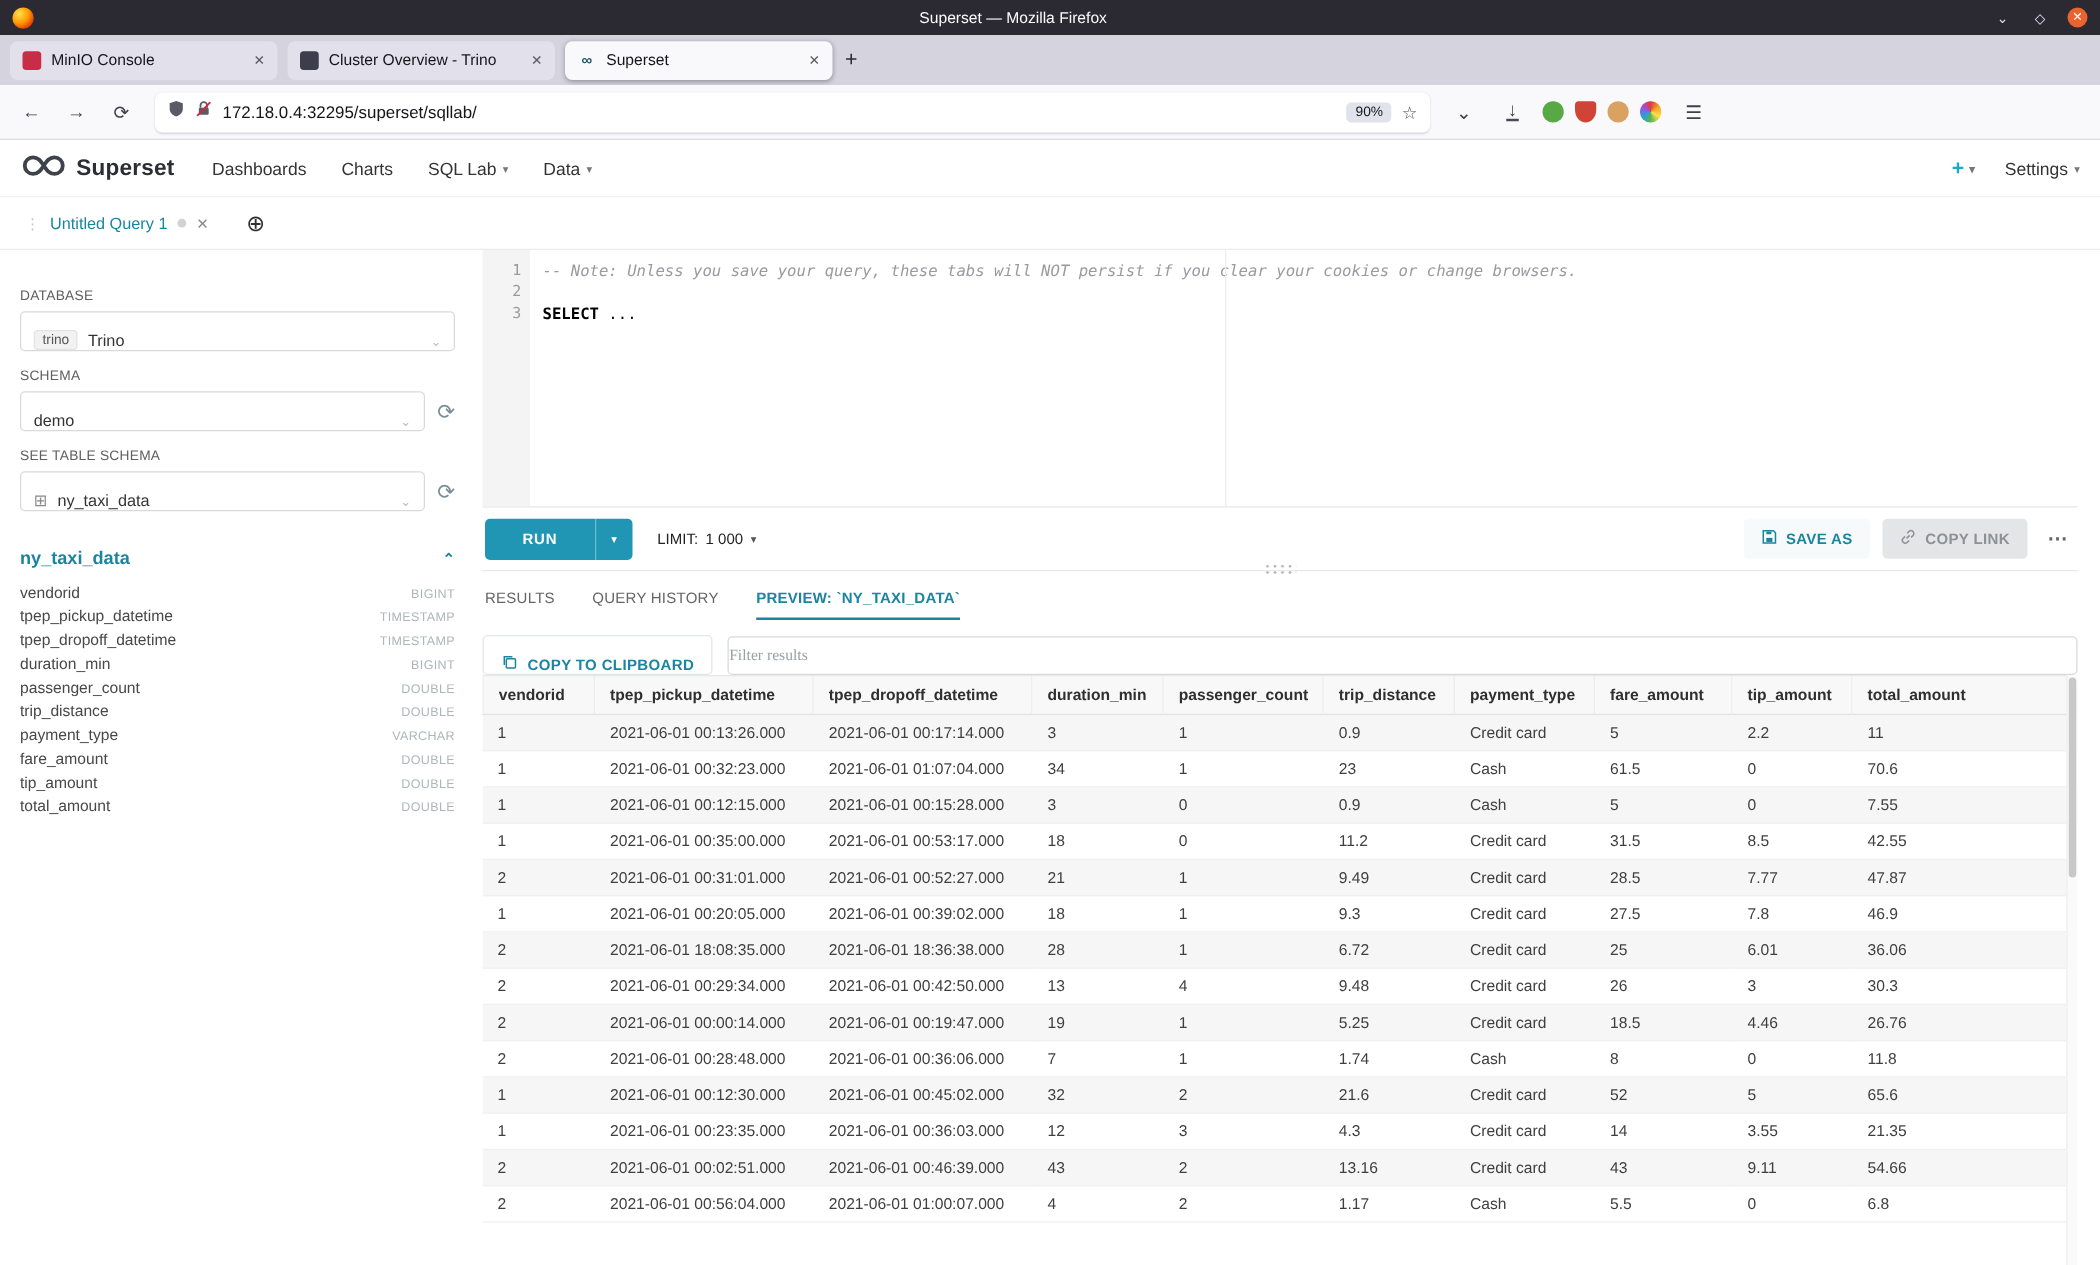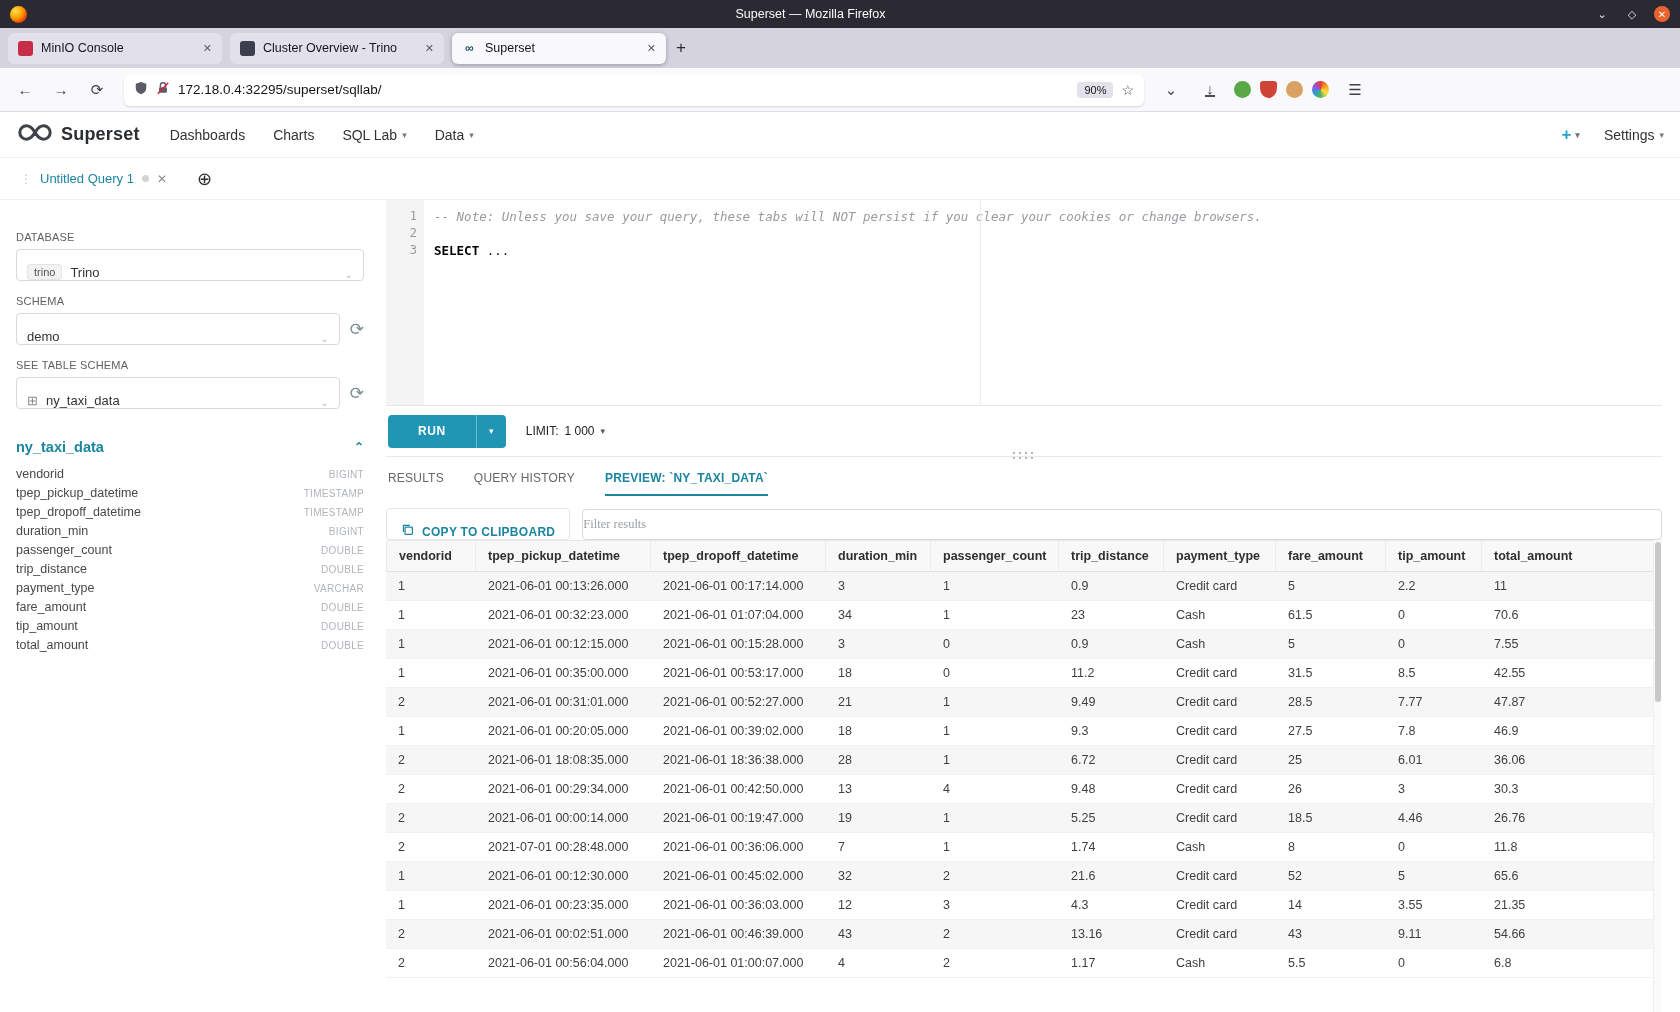--- a/index.html
+++ b/index.html
@@ -343,20 +343,43 @@
       <div class="sql-toolbar">
         <div class="run-btn">
           <span class="run-main">RUN</span>
           <span class="run-caret">▾</span>
         </div>
         <div class="limit">
           <span>LIMIT:</span>
           <span>1 000</span>
           <span class="caret">▾</span>
         </div>
+        <div class="tb-right">
+          <div class="save-as">
+            <span>
+              <svg width="13" height="13" viewBox="0 0 16 16">
+                  <path d="M2 2h10l2 2v10H2z" fill="none" stroke="#1a85a0" stroke-width="1.5"></path>
+                  <rect x="5" y="9" width="6" height="4" fill="#1a85a0"></rect>
+                  <rect x="5" y="2.8" width="5" height="2.6" fill="#1a85a0"></rect>
+                </svg>
+            </span>
+            <span>SAVE AS</span>
+          </div>
+          <div class="copy-link">
+            <span>
+              <svg width="13" height="13" viewBox="0 0 16 16">
+                  <path d="M6.5 9.5l3-3" stroke="#8b9196" stroke-width="1.5"></path>
+                  <path d="M7 4.5L8.8 2.7a2.8 2.8 0 014 4L11 8.5" fill="none" stroke="#8b9196" stroke-width="1.5"></path>
+                  <path d="M9 11.5l-1.8 1.8a2.8 2.8 0 01-4-4L5 7.5" fill="none" stroke="#8b9196" stroke-width="1.5"></path>
+                </svg>
+            </span>
+            <span>COPY LINK</span>
+          </div>
+          <span class="more-btn">⋯</span>
+        </div>
       </div>
 
       <div class="divider">
           <span class="grip"></span>
         </div>
 
       <div class="stabs">
           <span class="stab">RESULTS</span>
           <span class="stab">QUERY HISTORY</span>
           <span class="stab active">PREVIEW: `NY_TAXI_DATA`</span>
@@ -494,21 +517,21 @@
                 <div class="td">19</div>
                 <div class="td">1</div>
                 <div class="td">5.25</div>
                 <div class="td">Credit card</div>
                 <div class="td">18.5</div>
                 <div class="td">4.46</div>
                 <div class="td">26.76</div>
               </div>
               <div class="tr">
                 <div class="td">2</div>
-                <div class="td">2021-07-01 00:28:48.000</div>
+                <div class="td">2021-06-01 00:28:48.000</div>
                 <div class="td">2021-06-01 00:36:06.000</div>
                 <div class="td">7</div>
                 <div class="td">1</div>
                 <div class="td">1.74</div>
                 <div class="td">Cash</div>
                 <div class="td">8</div>
                 <div class="td">0</div>
                 <div class="td">11.8</div>
               </div>
               <div class="tr">

